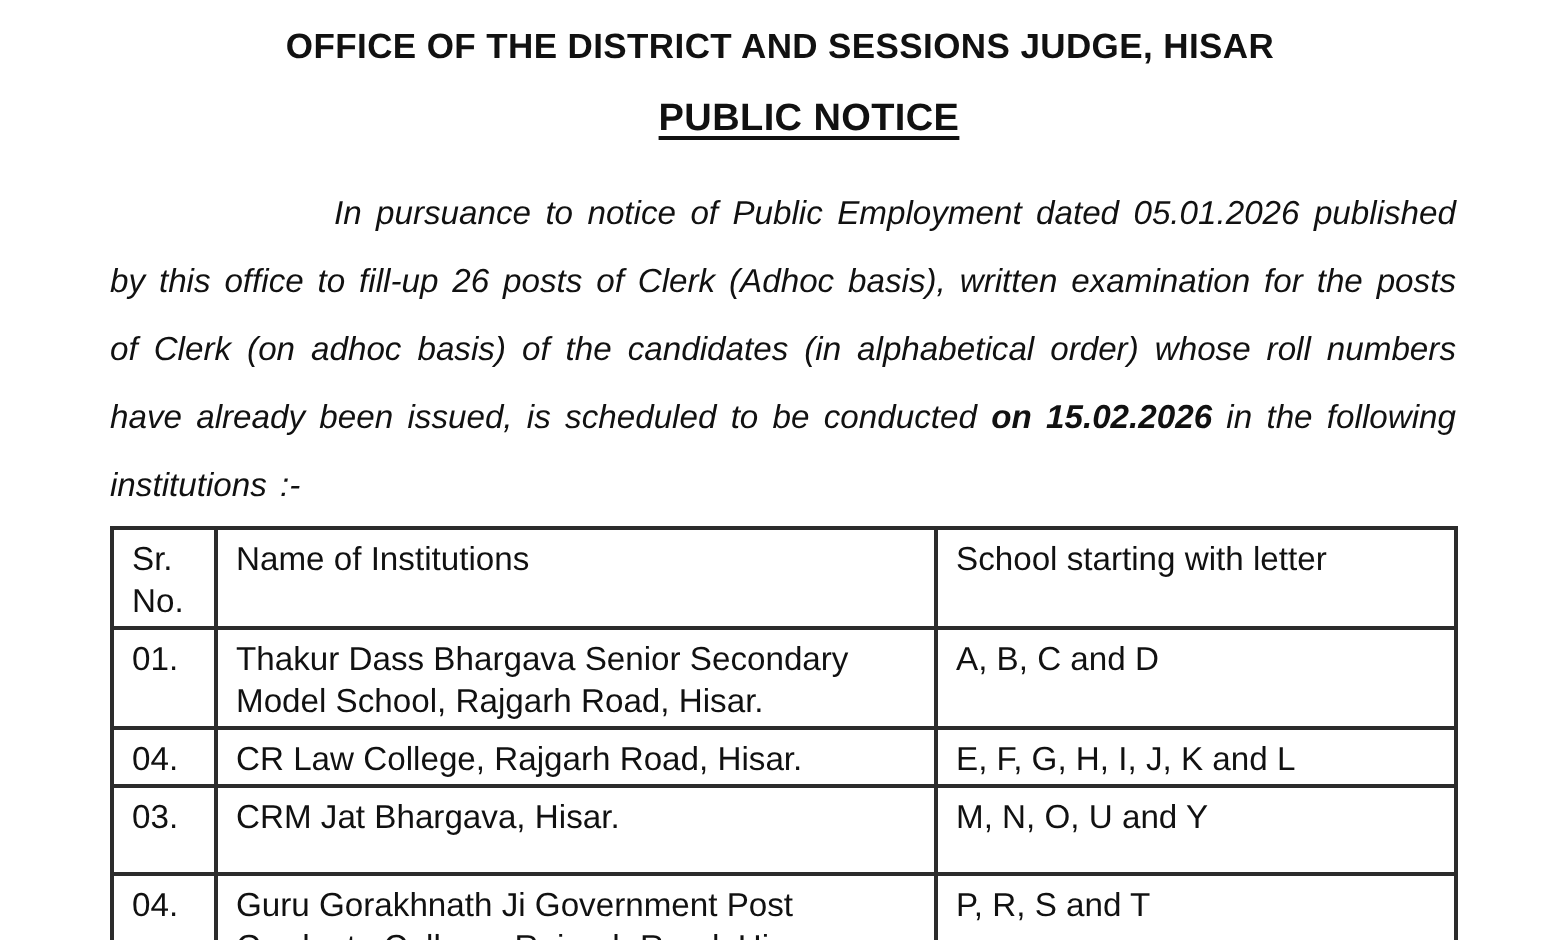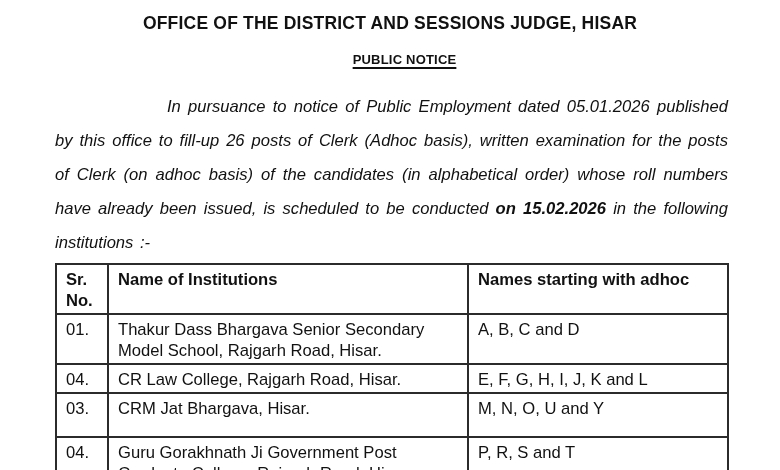--- a/index.html
+++ b/index.html
@@ -17,21 +17,21 @@
     margin: 13px 30px 0;
     text-align: center;
     font-size: 17.5px;
     line-height: 21px;
     font-weight: bold;
     letter-spacing: 0.2px;
   }
   .doc-subtitle {
     margin: 15px 0 0;
     text-align: center;
-    font-size: 13px;
+    font-size: 19px;
     line-height: 21px;
     font-weight: bold;
     text-decoration: underline;
     text-decoration-thickness: 1.5px;
     text-underline-offset: 3px;
     letter-spacing: 0.2px;
     padding-left: 29px;
   }
   .notice-body {
     margin: 20px 52px 0 55px;
@@ -52,21 +52,21 @@
   }
   table.institutions th,
   table.institutions td {
     border: 2px solid var(--table-border, #2b2b2b);
     vertical-align: top;
     text-align: left;
     padding: 4px 6px 2px 9px;
     line-height: 21px;
     overflow: hidden;
   }
-  table.institutions th { font-weight: bold; }
+  table.institutions th { font-weight: normal; }
   td.cell-institution { text-align: justify; }
   tr.head-row  { height: 48px; }
   tr.row-1     { height: 50px; padding-left: 24px; }
   tr.row-2     { height: 29px; }
   tr.row-3     { height: 44px; }
   tr.row-4     { height: 48px; }
 </style>
 </head>
 <body>
 
@@ -81,21 +81,21 @@
   <table class="institutions">
     <colgroup>
       <col style="width:52px">
       <col style="width:360px">
       <col style="width:260px">
     </colgroup>
     <thead>
       <tr class="head-row">
         <th>Sr. No.</th>
         <th>Name of Institutions</th>
-        <th>Names starting with adhoc</th>
+        <th>School starting with letter</th>
       </tr>
     </thead>
     <tbody>
       <tr class="row-1">
         <td class="cell-sr">01.</td>
         <td class="cell-institution">Thakur Dass Bhargava Senior Secondary Model School, Rajgarh Road, Hisar.</td>
         <td class="cell-letters">A, B, C and D</td>
       </tr>
       <tr class="row-2">
         <td class="cell-sr">04.</td>

